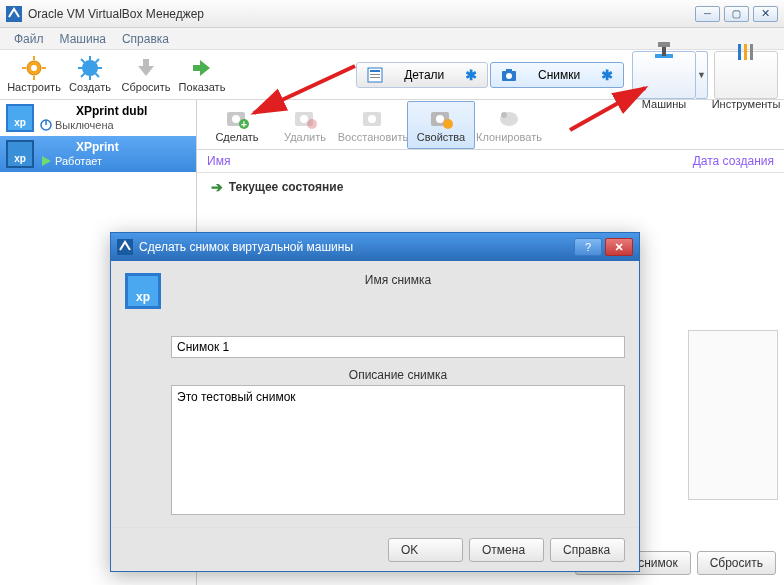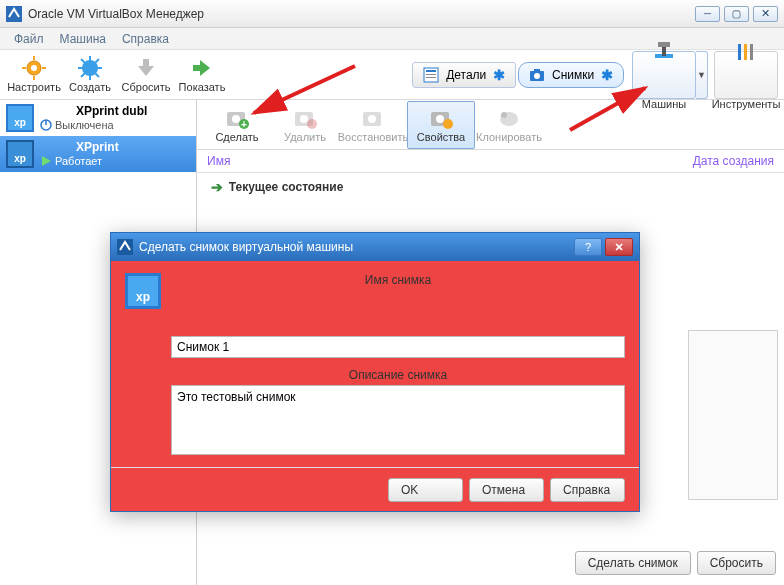--- a/index.html
+++ b/index.html
@@ -16,22 +16,22 @@
 
 .menubar { height: 22px; background: #f3f3f3; border-bottom: 1px solid #e0e0e0; display: flex; align-items: center; padding: 0 6px; }
 .menubar .item { padding: 2px 8px; color: #59728e; cursor: pointer; }
 
 
 .maintoolbar { height: 50px; background: #fff; border-bottom: 1px solid #d8d8d8; display: flex; align-items: center; padding: 0 6px; }
 .tb-btn { display: flex; flex-direction: column; align-items: center; justify-content: center; width: 56px; height: 48px; cursor: pointer; border: 1px solid transparent; border-radius: 2px; }
 .tb-btn .ic { width: 24px; height: 24px; }
 .tb-btn .lbl { font-size: 11px; color: #333; margin-top: 1px; }
 .tb-spacer { flex: 1; }
-.pill { display: inline-flex; align-items: center; padding: 4px 10px; border: 1px solid #b8c8e0; background: linear-gradient(#fdfdfd,#e8e8e8); border-radius: 3px; margin-right: 2px; cursor: pointer; gap: 7px; }
-.pill.active { background: linear-gradient(#f3f9ff,#dbebff); border-color: #7fa8d8; border-radius: 10px; }
+.pill { display: inline-flex; align-items: center; padding: 4px 10px; border: 1px solid #b8c8e0; background: linear-gradient(#fdfdfd,#e8e8e8); border-radius: 3px; margin-right: 2px; cursor: pointer; gap: 21px; }
+.pill.active { background: linear-gradient(#f3f9ff,#dbebff); border-color: #7fa8d8; }
 .pill .ic { width: 16px; height: 16px; }
 .pill .x { color: #1e80dd; font-weight: bold; font-size: 14px; }
 .pill-group { display: flex; border-radius: 3px; overflow: hidden; }
 .bigtool { width: 64px; height: 48px; border: 1px solid #a8c3e2; background: linear-gradient(#fff,#e6eef9); border-radius: 3px; display: flex; flex-direction: column; align-items: center; justify-content: center; margin-left: 6px; cursor: pointer; position: relative; gap: 33px; }
 .bigtool .ic { width: 24px; height: 24px; }
 .bigtool .lbl { font-size: 11px; color: #333; margin-top: 1px; }
 .dropdown-arrow { width: 12px; height: 48px; border: 1px solid #a8c3e2; border-left: none; background: linear-gradient(#fff,#e6eef9); border-radius: 0 3px 3px 0; display: flex; align-items: center; justify-content: center; cursor: pointer; font-size: 9px; color: #555; }
 
 
 .body { display: flex; height: calc(585px - 28px - 22px - 50px); }
@@ -60,21 +60,21 @@
 .tree-arrow { color: #388e3c; font-size: 14px; }
 
 
 .desc-panel { position: absolute; right: 6px; top: 330px; width: 90px; height: 170px; border: 1px solid #d0d0d0; background: #fafafa; }
 
 
 .bottom-btns { position: absolute; right: 8px; bottom: 10px; display: flex; gap: 6px; }
 .btn { padding: 4px 12px; border: 1px solid #b0b0b0; background: linear-gradient(#fdfdfd,#e6e6e6); border-radius: 3px; cursor: pointer; color: #333; }
 
 
-.dialog { position: absolute; left: 110px; top: 232px; width: 530px; height: 280px; background: #ef4444; border: 1px solid #2a6cb8; box-shadow: 0 4px 20px rgba(0,0,0,0.3); }
+.dialog { position: absolute; left: 110px; top: 232px; width: 530px; height: 340px; background: #e5e5e5; border: 1px solid #2a6cb8; box-shadow: 0 4px 20px rgba(0,0,0,0.3); }
 .dialog .dlg-title { height: 28px; background: linear-gradient(#4a98e8,#2a6cb8); color: #fff; display: flex; align-items: center; padding: 0 6px; font-size: 12px; }
 .dialog .dlg-title .ic { width: 16px; height: 16px; margin-right: 6px; }
 .dialog .dlg-title .t { flex: 1; }
 .dlg-winbtns { display: flex; gap: 3px; }
 .dlg-winbtn { width: 28px; height: 18px; border-radius: 2px; display: flex; align-items: center; justify-content: center; font-size: 11px; cursor: pointer; }
 .dlg-winbtn.help { background: linear-gradient(#7fb8f4,#4a8dd8); border: 1px solid #3a7ac2; color: #fff; }
 .dlg-winbtn.close { background: linear-gradient(#e87a7a,#c83a3a); border: 1px solid #a82a2a; color: #fff; font-weight: bold; }
 .dialog .dlg-body { padding: 12px 14px; display: flex; gap: 10px; height: calc(100% - 28px - 44px); }
 .dialog .dlg-icon { width: 36px; height: 36px; flex-shrink: 0; }
 .dialog .fields { flex: 1; display: flex; flex-direction: column; }

